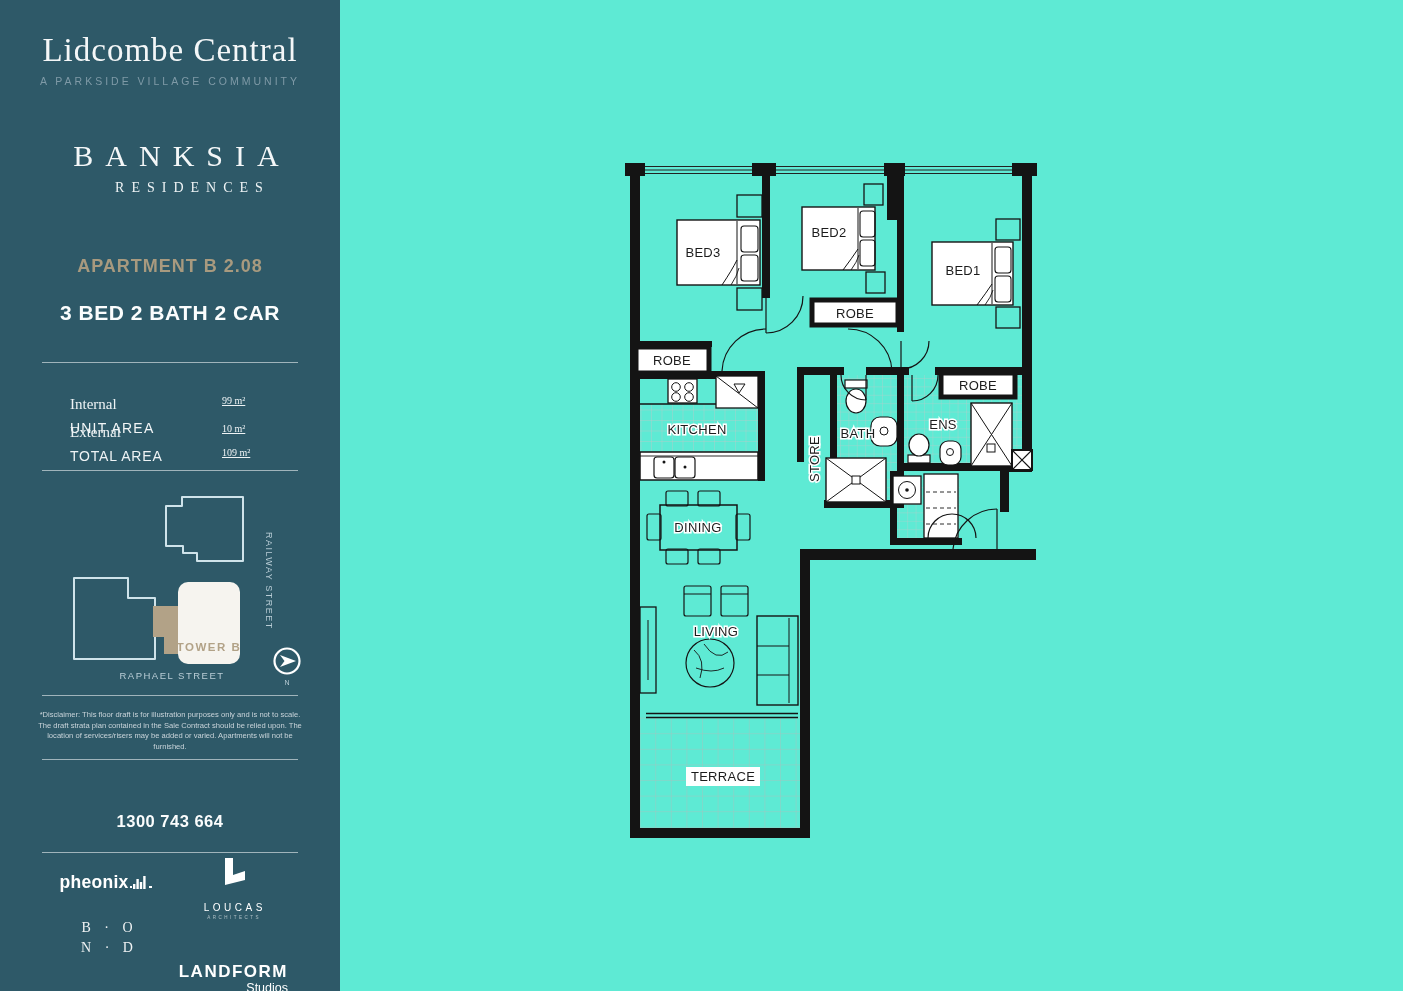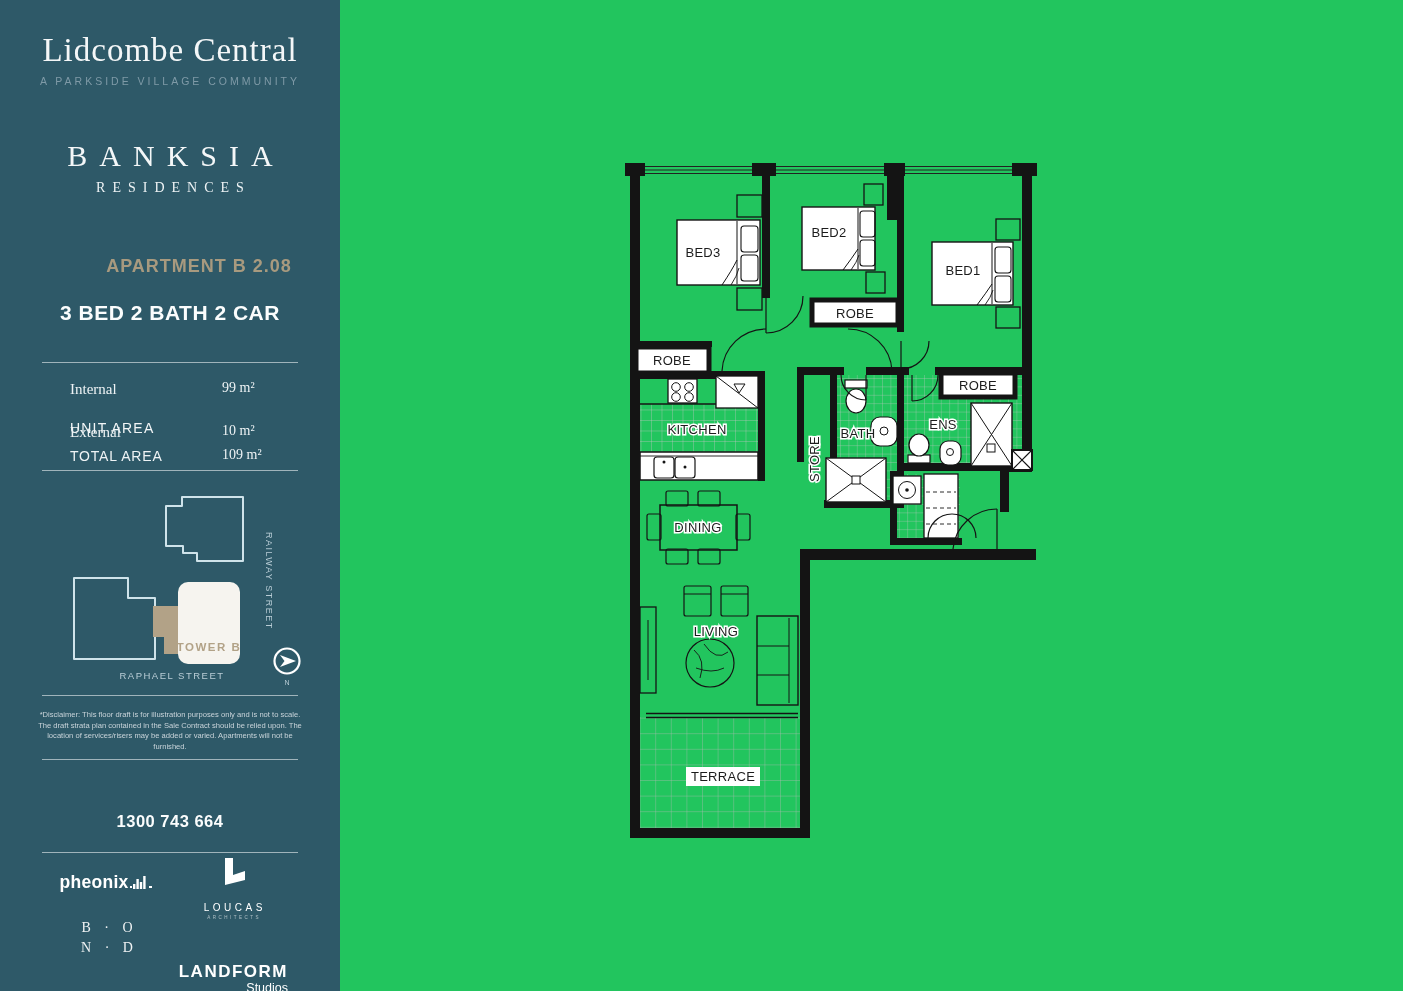--- a/index.html
+++ b/index.html
@@ -1,36 +1,36 @@
 <!DOCTYPE html>
 <html><head>
 <meta charset="utf-8">
 <style>
   html,body{margin:0;padding:0;background:#ffffff;}
-  .page{position:relative;width:1403px;height:991px;background:#22c55e;overflow:hidden;
+  .page{position:relative;width:1403px;height:991px;background:#5eead4;overflow:hidden;
         font-family:"Liberation Sans",sans-serif;}
   
   .sidebar{position:absolute;left:0;top:0;width:340px;height:991px;background:#2e5968;}
   .sb{position:absolute;left:0;width:340px;text-align:center;color:#ffffff;}
   .brand-title{top:32px;font-family:"Liberation Serif","DejaVu Serif",serif;font-size:33px;
                font-weight:400;letter-spacing:1px;color:#f4f7f8;}
   .brand-sub{top:75px;font-size:10.5px;letter-spacing:3px;color:#7f9aa7;}
   .res-name{top:139px;font-family:"Liberation Serif","DejaVu Serif",serif;font-size:30px;
-            letter-spacing:12px;text-indent:12px;color:#f4f7f8;}
+            letter-spacing:12px;text-indent:12px;color:#f4f7f8;padding-left:6px;}
   .res-sub{top:180px;font-family:"Liberation Serif","DejaVu Serif",serif;font-size:14px;
-           letter-spacing:7px;text-indent:7px;color:#eef3f5;}
-  .apt-label{top:256px;font-size:18px;font-weight:700;letter-spacing:1px;color:#a89a7f;padding-left:29px;}
+           letter-spacing:7px;text-indent:7px;color:#eef3f5;padding-left:19px;}
+  .apt-label{top:256px;font-size:18px;font-weight:700;letter-spacing:1px;color:#a89a7f;}
   .apt-config{top:301px;font-size:21px;font-weight:700;letter-spacing:.5px;color:#fbfdfd;}
   .rule{position:absolute;left:42px;width:256px;height:1px;background:rgba(255,255,255,.55);}
   .ua-head{position:absolute;left:70px;top:376px;font-size:14px;letter-spacing:1.2px;color:#f2f6f7;margin-top:44px;}
   .ua-row{position:absolute;left:70px;width:230px;color:#eef3f5;text-align:left;}
   .ua-label-serif{font-family:"Liberation Serif","DejaVu Serif",serif;font-size:15px;}
   .ua-label-sans{font-size:14px;letter-spacing:.8px;}
   .ua-val{position:absolute;left:152px;top:0;font-family:"Liberation Serif","DejaVu Serif",serif;
-          font-size:14px;}
+          font-size:10px;text-decoration:underline;}
   .disclaimer{position:absolute;left:38px;top:710px;width:264px;text-align:center;
               font-size:7.6px;line-height:10.5px;color:#c9d4da;}
   .website{top:785px;font-size:19px;font-weight:700;letter-spacing:.8px;color:#fbfdfd;}
   .phone{top:812px;font-size:16.5px;font-weight:700;letter-spacing:.5px;color:#fbfdfd;}
   
   .logo{position:absolute;color:#ffffff;text-align:center;}
   .lg-phx{left:50px;top:874px;width:112px;display:flex;align-items:flex-end;justify-content:center;gap:0;}
   .lg-phx .word{font-size:17.5px;font-weight:700;letter-spacing:.3px;line-height:14px;}
   .lg-phx .dot{width:2.5px;height:2.5px;background:#fff;margin:0 1px 1px 1px;}
   .lg-loucas{left:196px;top:858px;width:74px;}
@@ -56,21 +56,21 @@
     <div class="sb brand-title">Lidcombe Central</div>
     <div class="sb brand-sub">A PARKSIDE VILLAGE COMMUNITY</div>
     <div class="sb res-name">BANKSIA</div>
     <div class="sb res-sub">RESIDENCES</div>
     <div class="sb apt-label">APARTMENT B 2.08</div>
     <div class="sb apt-config">3 BED 2 BATH 2 CAR</div>
 
     <div class="rule" style="top:362px"></div>
 
     <div class="ua-head">UNIT AREA</div>
-    <div class="ua-row" style="top:380px">
+    <div class="ua-row" style="top:395px">
       <span class="ua-label-serif">Internal</span>
       <span class="ua-val">99 m²</span>
     </div>
     <div class="ua-row" style="top:423px">
       <span class="ua-label-serif">External</span>
       <span class="ua-val">10 m²</span>
     </div>
     <div class="ua-row" style="top:447px">
       <span class="ua-label-sans">TOTAL AREA</span>
       <span class="ua-val">109 m²</span>

